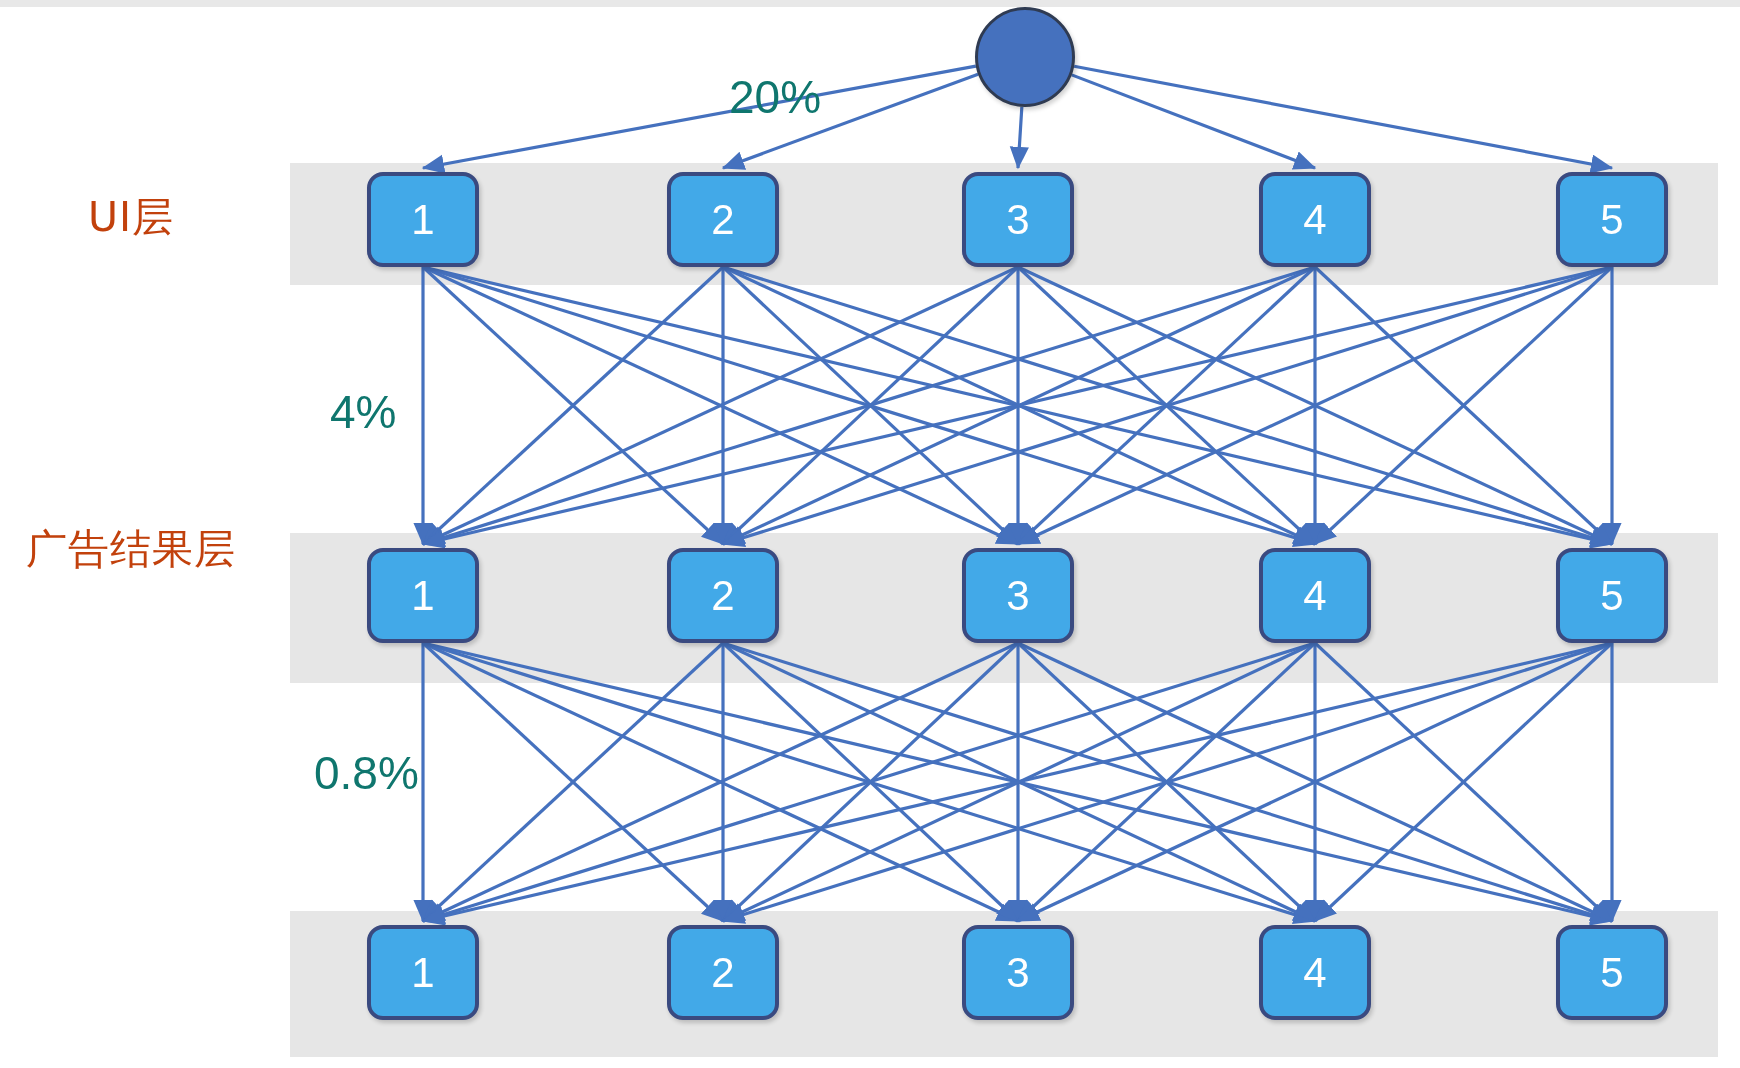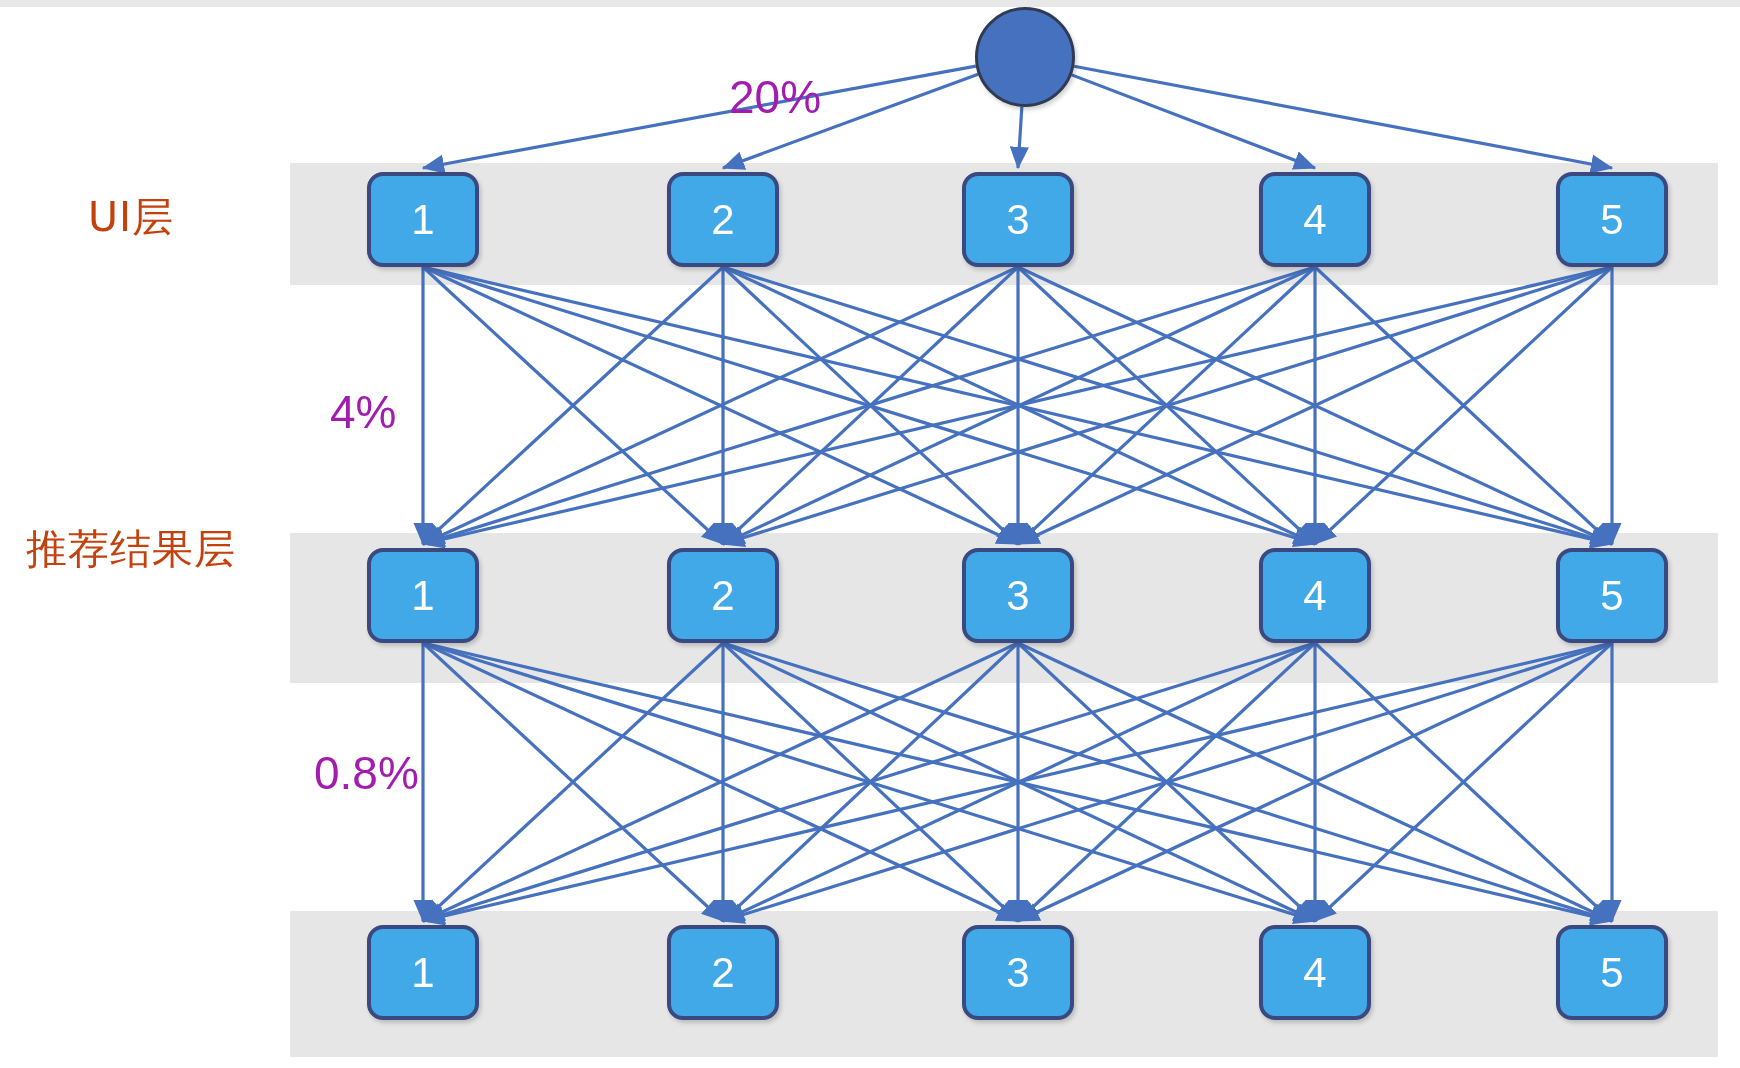--- a/index.html
+++ b/index.html
@@ -72,21 +72,21 @@
     width: 100px;
     height: 100px;
     box-sizing: border-box;
     border-radius: 50%;
     background: #4571be;
     border: 3px solid #2f3b52;
     box-shadow: 2px 3px 4px rgba(0,0,0,0.18);
   }
   .pct-label {
     position: absolute;
-    color: #a21caf;
+    color: #0f766e;
     font-size: 46px;
     font-family: "Liberation Sans", sans-serif;
     white-space: nowrap;
   }
   #pct-root { left: 729px; top: 70px; }
   #pct-ui   { left: 330px; top: 385px; }
   #pct-rec  { left: 314px; top: 746px; }
 
   svg.edges {
     position: absolute;
@@ -175,21 +175,21 @@
 
   <div class="root-circle"></div>
 
   <div class="layer-label" id="label-ui">UI层</div>
   <div class="node" style="left:367px;  top:172px;">1</div>
   <div class="node" style="left:667px;  top:172px;">2</div>
   <div class="node" style="left:962px;  top:172px;">3</div>
   <div class="node" style="left:1259px; top:172px;">4</div>
   <div class="node" style="left:1556px; top:172px;">5</div>
 
-  <div class="layer-label" id="label-rec">推荐结果层</div>
+  <div class="layer-label" id="label-rec">广告结果层</div>
   <div class="node" style="left:367px;  top:548px;">1</div>
   <div class="node" style="left:667px;  top:548px;">2</div>
   <div class="node" style="left:962px;  top:548px;">3</div>
   <div class="node" style="left:1259px; top:548px;">4</div>
   <div class="node" style="left:1556px; top:548px;">5</div>
 
   <div class="node" style="left:367px;  top:925px;">1</div>
   <div class="node" style="left:667px;  top:925px;">2</div>
   <div class="node" style="left:962px;  top:925px;">3</div>
   <div class="node" style="left:1259px; top:925px;">4</div>

